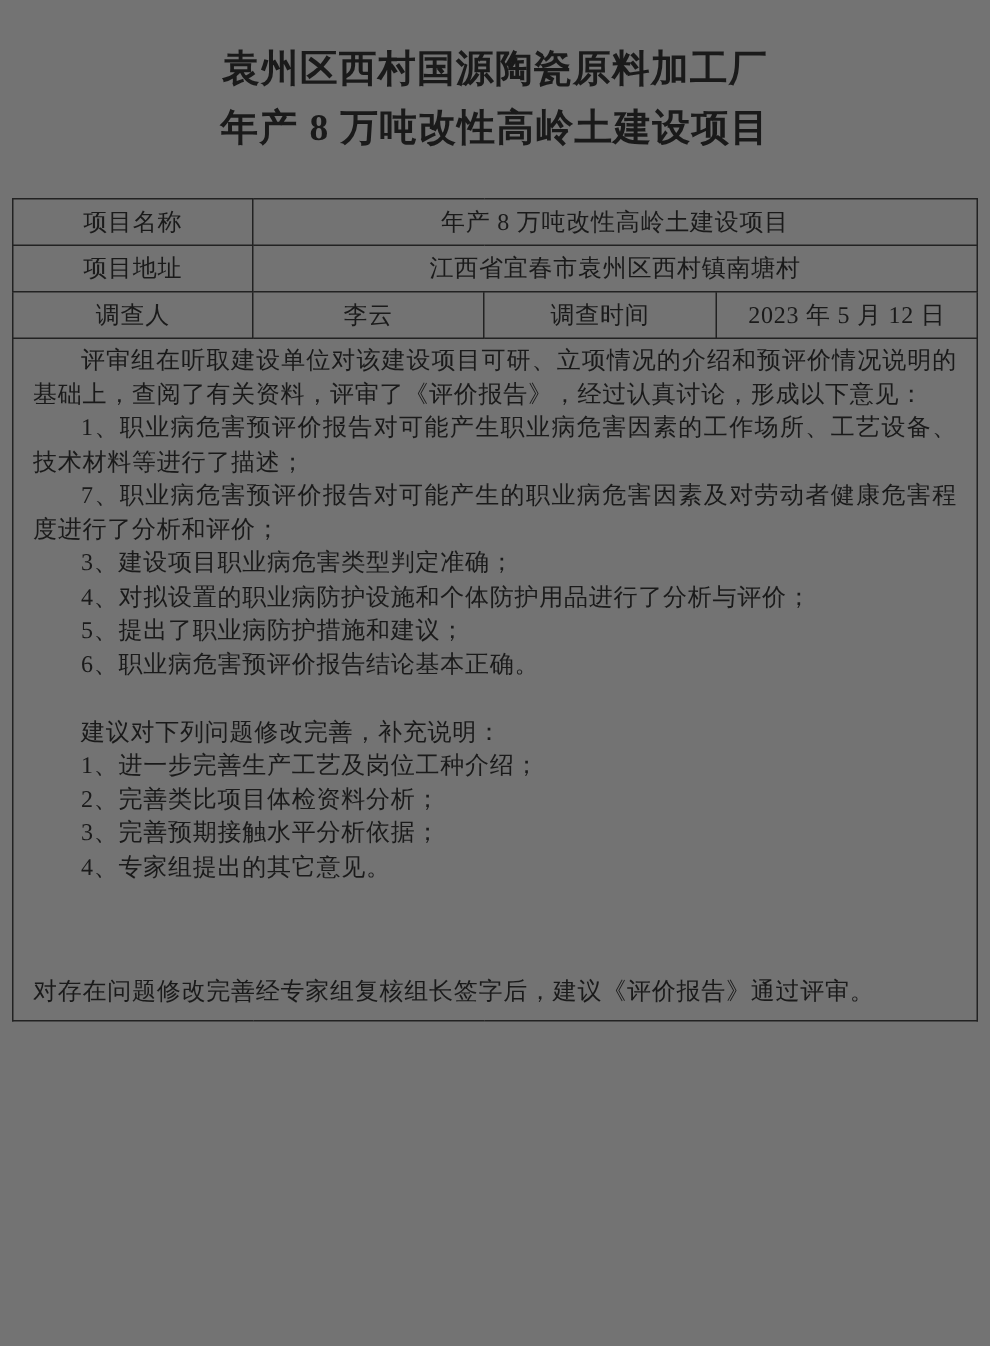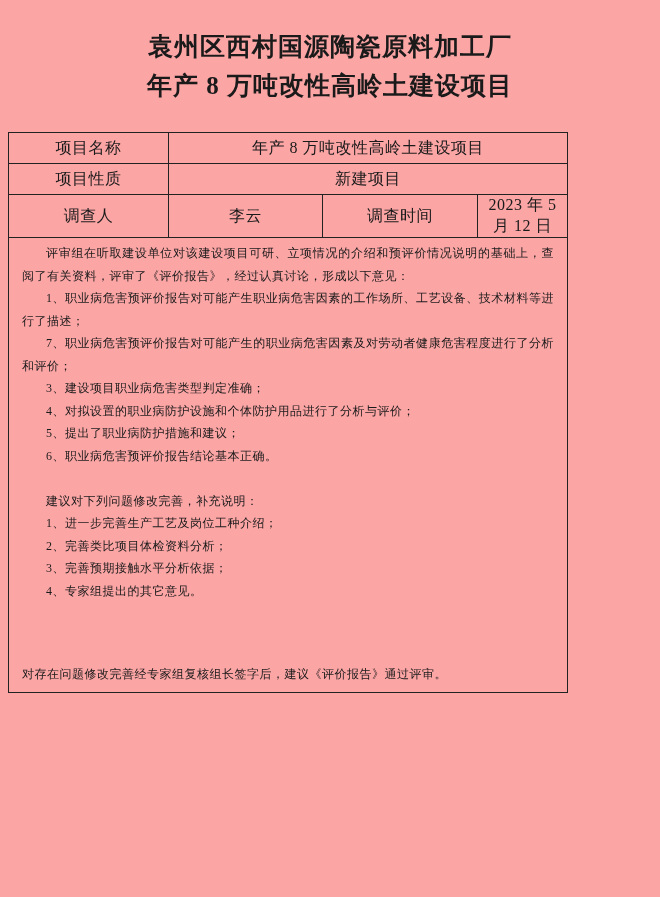--- a/index.html
+++ b/index.html
@@ -4,61 +4,61 @@
 <style>
   html, body {
     margin: 0;
     padding: 0;
     background: #ffffff;
   }
   .page {
     position: relative;
     width: 660px;
     height: 897px;
-    background: #fca5a5;
+    background: #737373;
     color: #1a1a1a;
     font-family: "Liberation Serif", "DejaVu Serif", serif;
     overflow: hidden;
   }
   .title-block {
     padding-top: 27px;
     text-align: center;
   }
   .title-line {
     font-size: 25px;
     font-weight: bold;
     line-height: 39px;
     letter-spacing: 1px;
     white-space: nowrap;
   }
   table.info-table {
     border-collapse: collapse;
     table-layout: fixed;
-    width: 560px;
+    width: 644px;
     margin: 27px 8px 0 8px;
   }
   .info-table td {
     border: 1px solid #222222;
     font-size: 16px;
     letter-spacing: 0.5px;
     height: 30px;
     padding: 0 4px;
     text-align: center;
     vertical-align: middle;
     overflow: hidden;
   }
   .opinion-cell {
     text-align: left !important;
     vertical-align: top !important;
     padding: 4px 13px 6px 13px !important;
     height: 423px !important;
   }
   .opinion-cell p {
     margin: 0;
-    font-size: 12px;
+    font-size: 16px;
     line-height: 22.5px;
     letter-spacing: 0.5px;
     text-indent: 2em;
     text-align: justify;
   }
   .opinion-cell p.no-indent {
     text-indent: 0;
     margin-top: 16px;
   }
   .blank-line {
@@ -84,22 +84,22 @@
       <col style="width:154px">
       <col style="width:155px">
       <col>
     </colgroup>
     <tbody>
       <tr>
         <td>项目名称</td>
         <td colspan="3">年产 8 万吨改性高岭土建设项目</td>
       </tr>
       <tr>
-        <td>项目性质</td>
-        <td colspan="3">新建项目</td>
+        <td>项目地址</td>
+        <td colspan="3">江西省宜春市袁州区西村镇南塘村</td>
       </tr>
       <tr>
         <td>调查人</td>
         <td>李云</td>
         <td>调查时间</td>
         <td>2023 年 5 月 12 日</td>
       </tr>
       <tr>
         <td colspan="4" class="opinion-cell">
           <p>评审组在听取建设单位对该建设项目可研、立项情况的介绍和预评价情况说明的基础上，查阅了有关资料，评审了《评价报告》，经过认真讨论，形成以下意见：</p>

